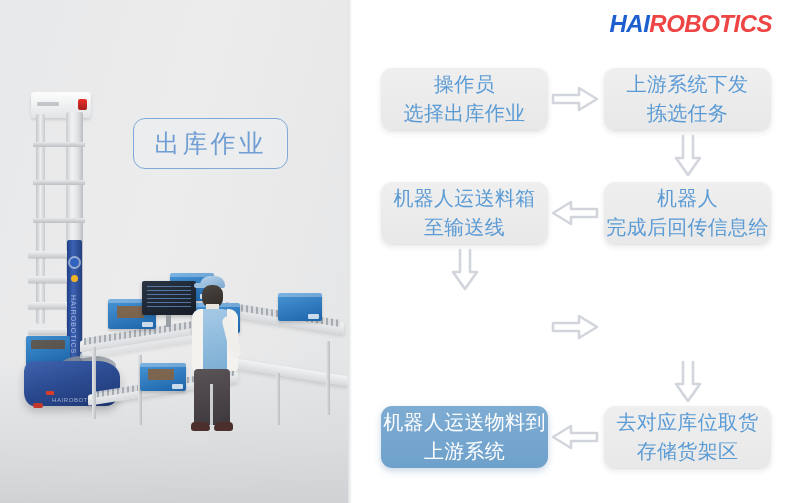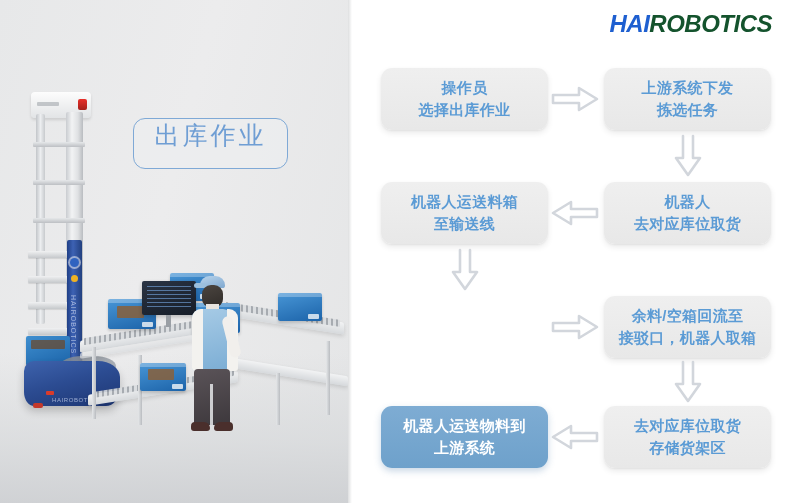--- a/index.html
+++ b/index.html
@@ -24,21 +24,21 @@
   .panel-edge{
     position:absolute;left:348px;top:0;width:4px;height:503px;
     background:linear-gradient(90deg,#dedfe0,#ffffff);
   }
 
   
   .title-pill{
     position:absolute;left:133px;top:118px;width:155px;height:51px;
     border:1.6px solid #7fa9d6;border-radius:12px;
     background:rgba(236,238,240,.55);
-    display:flex;justify-content:center;
+    display:flex;align-items:center;justify-content:center;
     box-sizing:border-box;
   }
   .title-pill span{
     font-size:25px;color:#6f9ed4;letter-spacing:3px;font-weight:400;
   }
 
   
   .robot{position:absolute;left:20px;top:80px;width:130px;height:330px;}
   .mast{
     position:absolute;left:46px;top:32px;width:17px;height:258px;
@@ -164,34 +164,34 @@
   .w-shoeL{position:absolute;left:5px;top:146px;width:19px;height:9px;background:#4a2f2c;border-radius:4px 6px 3px 3px;}
   .w-shoeR{position:absolute;left:28px;top:146px;width:19px;height:9px;background:#4a2f2c;border-radius:6px 4px 3px 3px;}
 
   
   .logo{
     position:absolute;right:28px;top:10px;
     font-size:24px;font-weight:bold;font-style:italic;letter-spacing:-.5px;
     white-space:nowrap;
   }
   .logo .hai{color:#1e5fd0;}
-  .logo .rob{color:#14532d;}
+  .logo .rob{color:#ef4444;}
 
   
   .flow{position:absolute;left:352px;top:0;width:448px;height:503px;}
   .node{
     position:absolute;width:167px;height:62px;
     border-radius:11px;
     background:linear-gradient(180deg,#efefef,#e8e8e8);
     box-shadow:0 3px 6px rgba(0,0,0,.085), 0 1px 2px rgba(0,0,0,.05);
     display:flex;align-items:center;justify-content:center;text-align:center;
     box-sizing:border-box;
   }
   .node .lbl{
-    font-size:15px;line-height:1.45;color:#5b9bd5;font-weight:700;
+    font-size:20px;line-height:1.45;color:#5b9bd5;font-weight:400;
     letter-spacing:.3px;white-space:pre-line;
   }
   .node.accent{
     background:linear-gradient(180deg,#7eacd3,#6ea1cb);
     box-shadow:0 3px 7px rgba(60,110,160,.28);
   }
   .node.accent .lbl{color:#ffffff;}
 
   
   .c1{left:29px;}  .c2{left:252px;}
@@ -322,27 +322,23 @@
       <div class="lbl">机器人运送料箱
 至输送线</div>
     </div>
 
     <div class="node c2 r1">
       <div class="lbl">上游系统下发
 拣选任务</div>
     </div>
     <div class="node c2 r2">
       <div class="lbl">机器人
-去对应库位取货</div>
-    </div>
-
-    <div class="node c2 r3">
-      <div class="lbl">余料/空箱回流至
-接驳口，机器人取箱</div>
-    </div>
+完成后回传信息给</div>
+    </div>
+
 
     <div class="node c1 r4 accent">
       <div class="lbl">机器人运送物料到
 上游系统</div>
     </div>
     <div class="node c2 r4">
       <div class="lbl">去对应库位取货
 存储货架区</div>
     </div>
 

